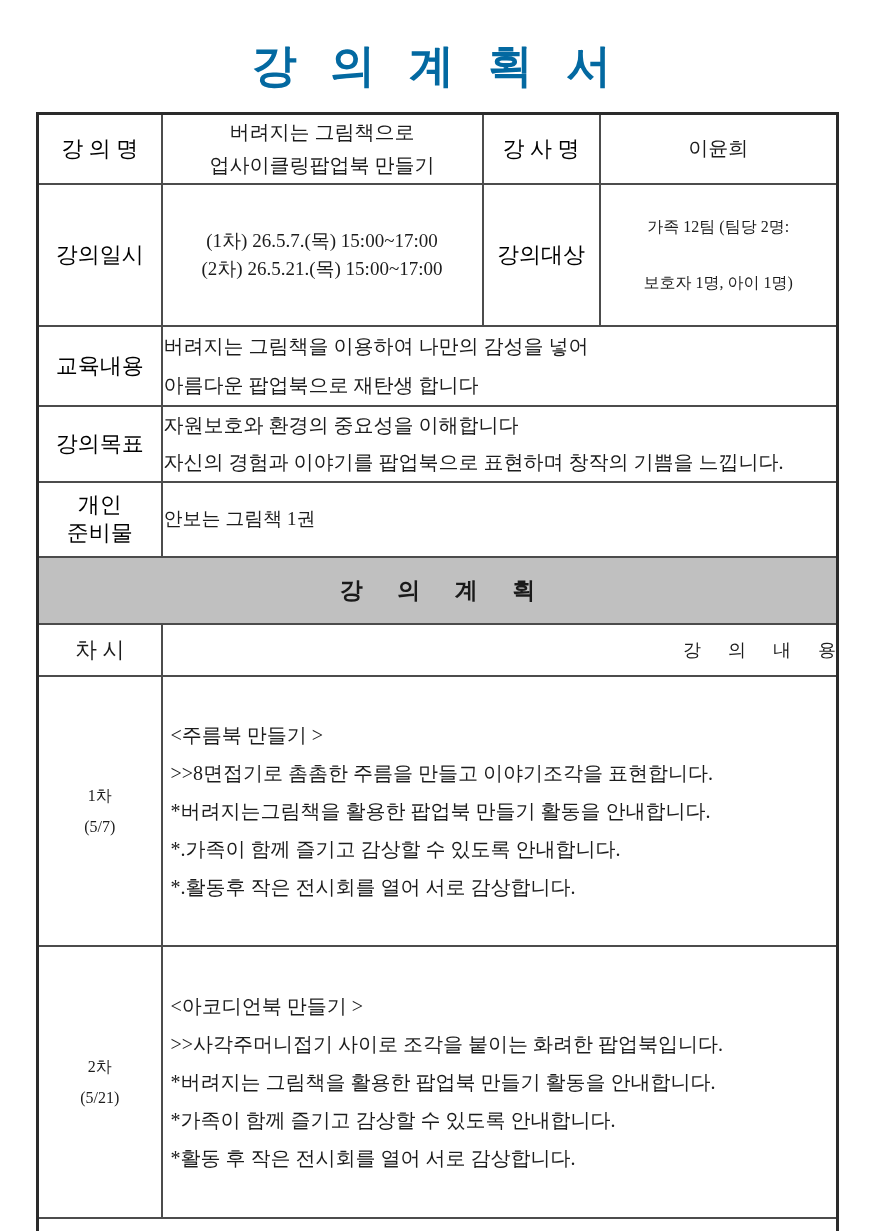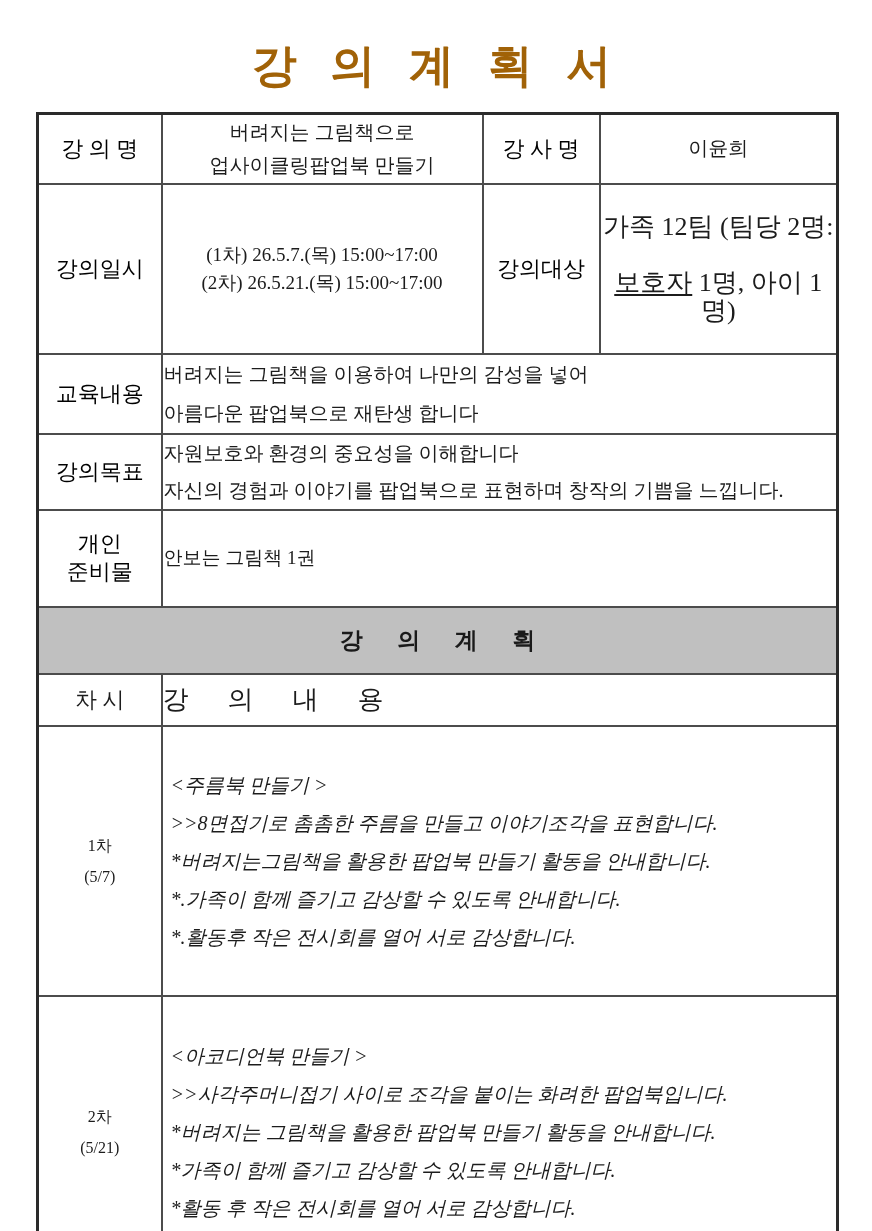--- a/index.html
+++ b/index.html
@@ -12,21 +12,21 @@
     position: relative;
   }
   .page { width: 872px; height: 1231px; padding-top: 36px; }
 
   .doc-title {
     text-align: center;
     font-family: "DejaVu Sans", "Liberation Sans", sans-serif;
     font-weight: 800;
     font-size: 45px;
     letter-spacing: 9px;
-    color: #a16207;
+    color: #0369a1;
     white-space: pre;
     margin-bottom: 16px;
   }
 
   table.plan {
     border-collapse: collapse;
     table-layout: fixed;
     width: 800px;
     margin-left: 36px;
     border: 3px solid #2a2a2a;
@@ -53,51 +53,50 @@
     text-align: left;
     font-size: 20px;
     padding-left: 1px;
     white-space: pre-line;
   }
   .lh33 { line-height: 33px; }
   .lh28 { line-height: 28px; font-size: 19px; }
   .lh38 { line-height: 39px; }
   .lh36 { line-height: 37px; margin-top: 45px; }
 
-  .u { text-decoration: underline; text-underline-offset: 3px; }
+  .u { text-underline-offset: 3px; }
 
   .banner-cell {
     background: #c0c0c0;
     text-align: center;
     font-size: 23px;
     font-weight: bold;
     white-space: pre;
     color: #1a1a1a;
   }
   .header-col1 {
     text-align: center;
     font-size: 22px;
     white-space: pre;
   }
   .header-col2 {
-    text-align: left;
-    font-size: 26px;
+    text-align: right;
+    font-size: 18px;
     white-space: pre;
     border-radius: 21px;
   }
 
   .session-cell {
     text-align: center;
     font-size: 16px;
     line-height: 31px;
   }
   .session-content {
     padding-left: 8px;
     padding-right: 4px;
-    font-style: italic;
   }
   .session-content .line {
     font-size: 20px;
     line-height: 38px;
     white-space: nowrap;
   }
 
   .footer-cell { padding-left: 28px; }
   .footer-note {
     font-weight: bold;
@@ -127,39 +126,39 @@
 업사이클링팝업북 만들기</td>
       <td class="label-cell">강 사 명</td>
       <td class="value-center">이윤희</td>
     </tr>
 
     <tr style="height:60px">
       <td class="label-cell">강의일시</td>
       <td class="value-center lh28">(1차) 26.5.7.(목) 15:00~17:00
 (2차) 26.5.21.(목) 15:00~17:00</td>
       <td class="label-cell">강의대상</td>
-      <td class="value-center lh28" style="font-size:26px">
+      <td class="value-center lh28" style="font-size:16px">
         <div>가족 12팀 (팀당 2명:</div>
         <div><span class="u">보호자</span><span> 1명, 아이 1명)</span></div>
       </td>
     </tr>
 
     <tr style="height:79px">
       <td class="label-cell">교육내용</td>
       <td class="value-left lh38" colspan="3">버려지는 그림책을 이용하여 나만의 감성을 넣어
 아름다운 팝업북으로 재탄생 합니다</td>
     </tr>
 
     <tr style="height:76px">
       <td class="label-cell">강의목표</td>
       <td class="value-left lh36" colspan="3">자원보호와 환경의 중요성을 이해합니다
 자신의 경험과 이야기를  팝업북으로 표현하며 창작의 기쁨을 느낍니다.</td>
     </tr>
 
-    <tr style="height:97px">
+    <tr style="height:75px">
       <td class="label-cell">개인
 준비물</td>
       <td class="value-left" colspan="3" style="font-size:19px">안보는 그림책 1권</td>
     </tr>
 
     <tr style="height:67px">
       <td class="banner-cell" colspan="4" style="background: rgb(192, 192, 192);">강      의      계      획</td>
     </tr>
 
     <tr style="height:52px">

